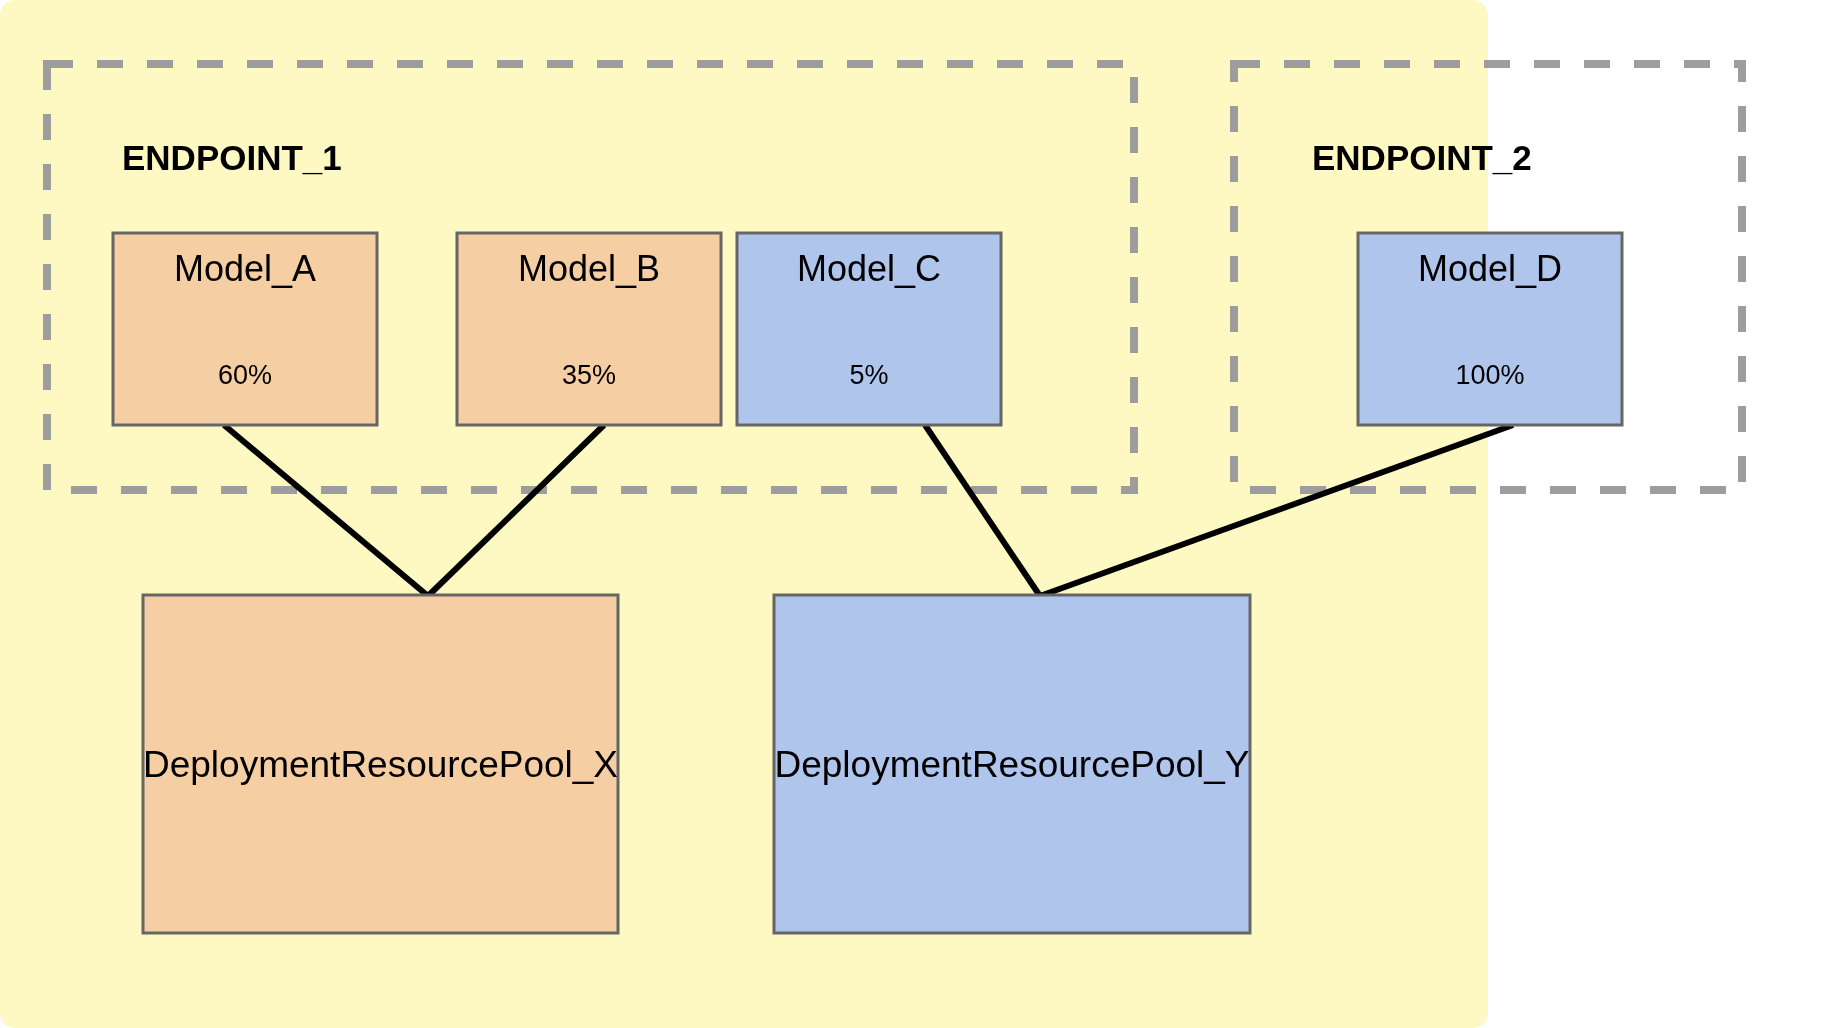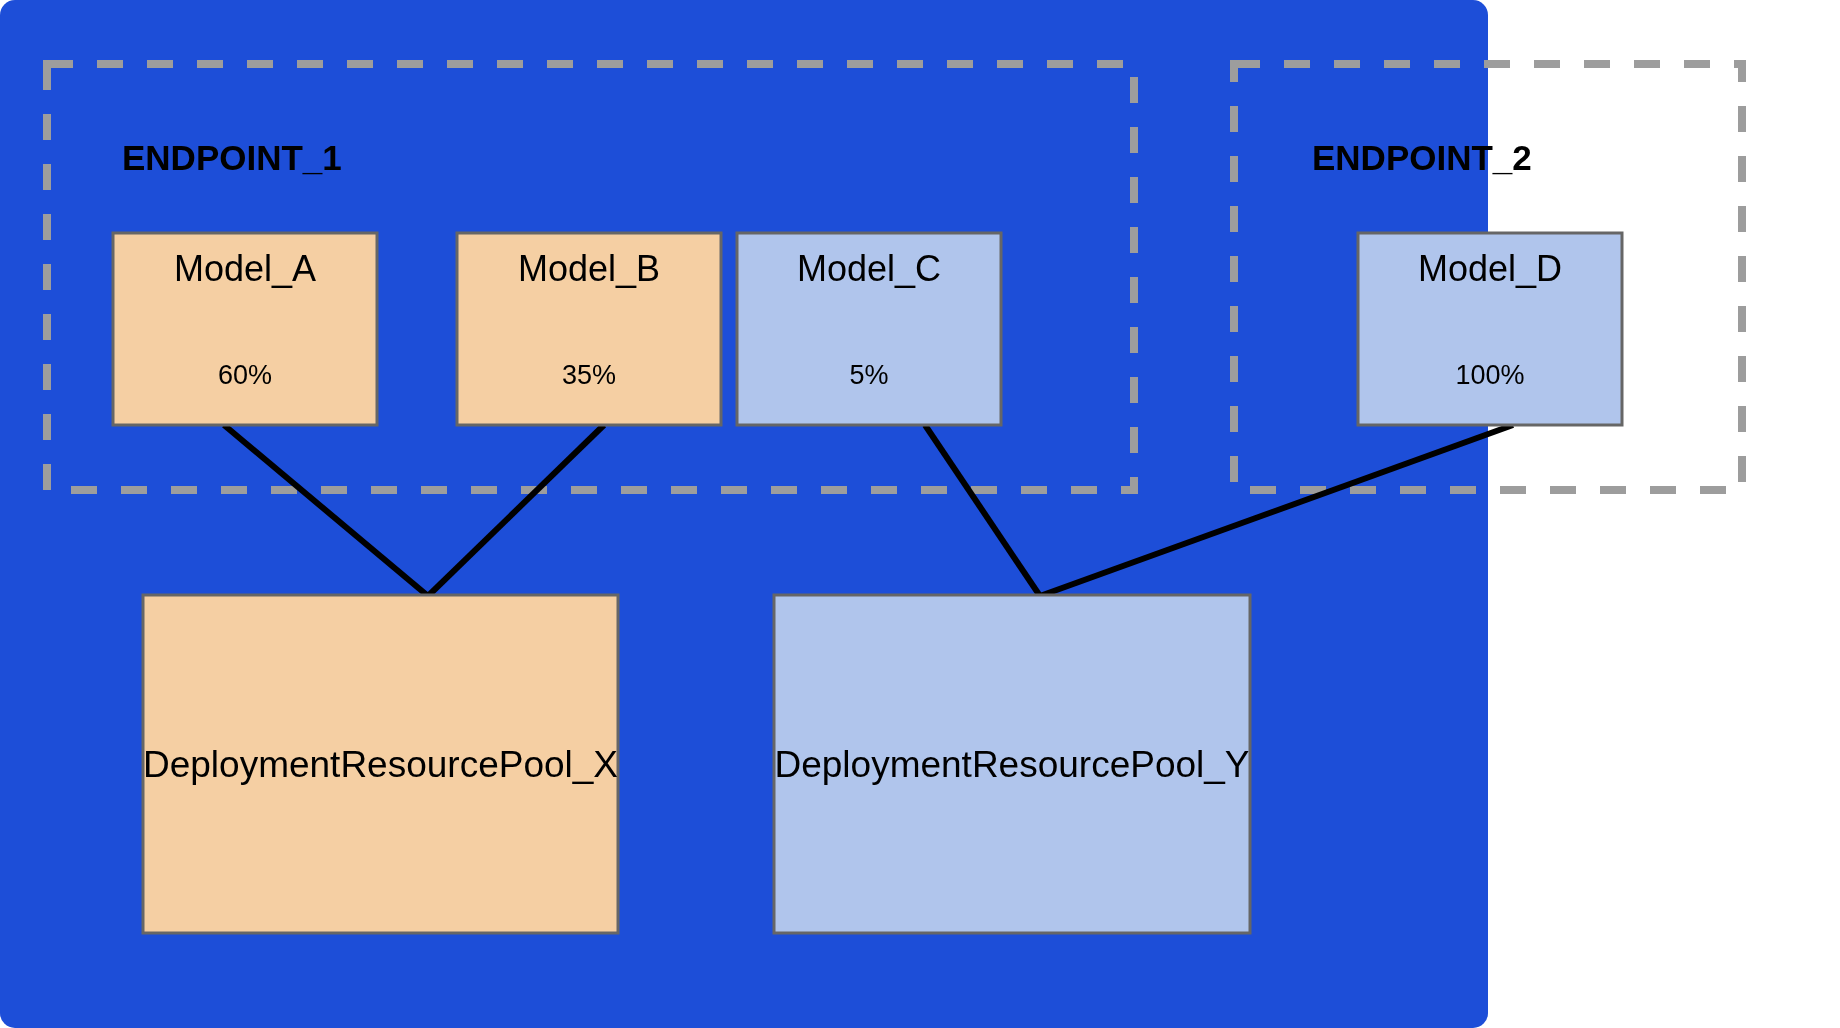--- a/index.html
+++ b/index.html
@@ -10,21 +10,21 @@
   body {
     width: 1840px;
     height: 1028px;
     font-family: "Liberation Sans", sans-serif;
     overflow: hidden;
   }
   #diagram-root {
     position: relative;
     width: 1488px;
     height: 1028px;
-    background: #1d4ed8;
+    background: #fef9c3;
     border-radius: 15px;
   }
   svg.canvas {
     position: absolute;
     top: 0;
     left: 0;
     width: 1840px;
     height: 1028px;
     display: block;
   }

